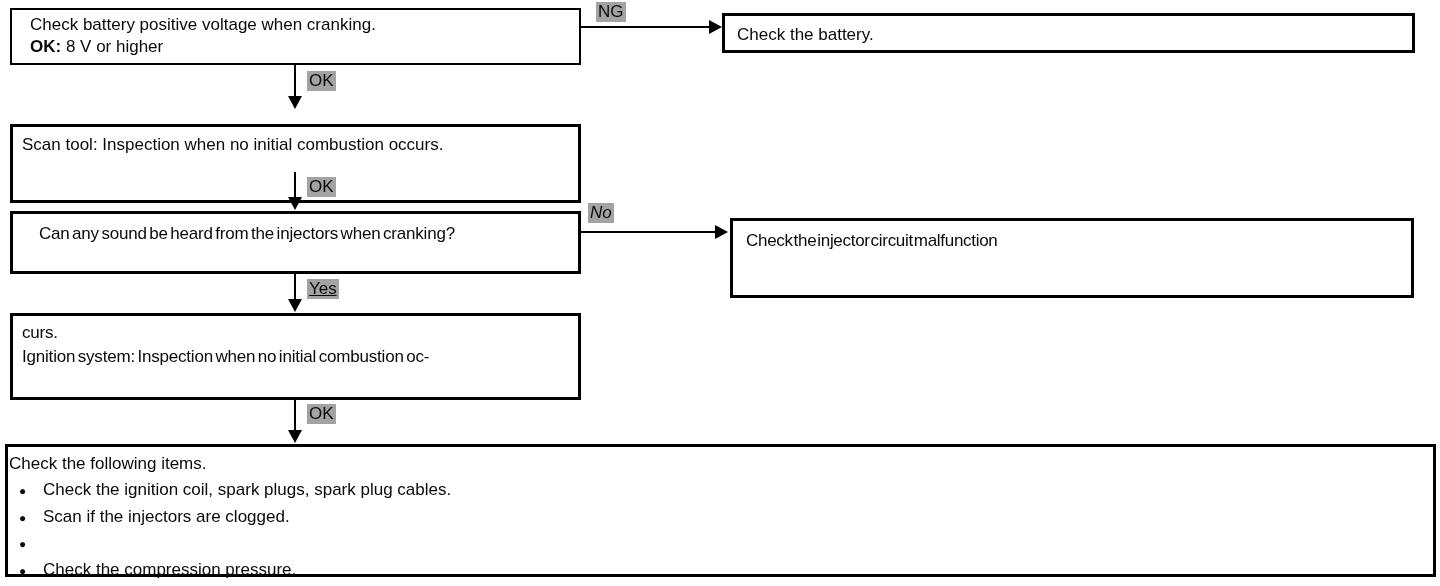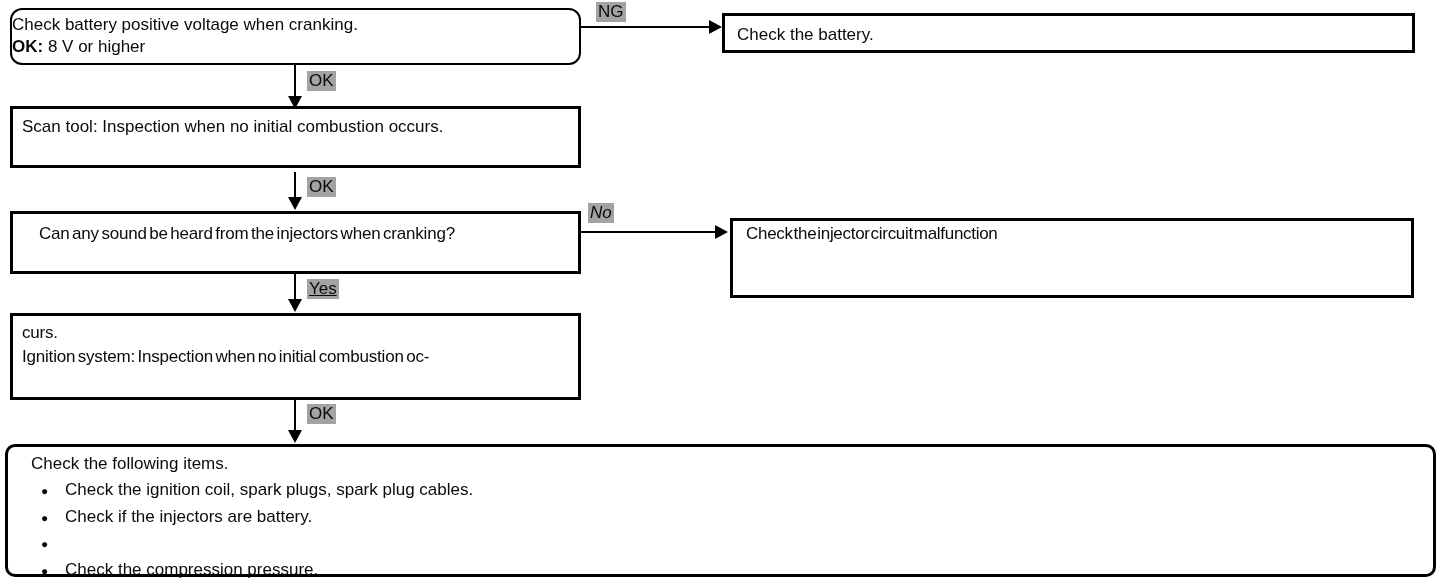--- a/index.html
+++ b/index.html
@@ -18,27 +18,27 @@
   }
   .node {
     position: absolute;
     box-sizing: border-box;
     border: 3px solid #000000;
     background: #ffffff;
     font-size: 17px;
     line-height: 22px;
   }
   .node.thin { border-width: 2px; }
-  .pad-a { padding: 4px 0; border-radius: 12px; }
+  .pad-a { padding: 4px 18px; }
   .pad-b { padding: 8px 12px; }
   .pad-c { padding: 7px 9px; }
   .pad-d { padding: 9px 26px; }
-  .pad-e { padding: 2px 13px; }
+  .pad-e { padding: 9px 13px; }
   .pad-f { padding: 5px 9px; line-height: 24px; }
-  .pad-g { padding: 4px 23px; line-height: 26px; border-radius: 10px; }
+  .pad-g { padding: 4px 1px; line-height: 26px; }
   .tight {
     word-spacing: -2px;
     letter-spacing: -0.2px;
   }
   .tighter {
     word-spacing: -3.5px;
     letter-spacing: -0.3px;
   }
   .bold { font-weight: bold; }
   .stem-v {
@@ -99,21 +99,21 @@
   <div class="head-right" style="left:709px; top:20px;"></div>
 
   <div class="node pad-b" style="left:722px; top:13px; width:693px; height:40px;">
     <div>Check the battery.</div>
   </div>
 
   <div class="stem-v" style="left:294px; top:65px; height:32px;"></div>
   <div class="head-down" style="left:288px; top:96px;"></div>
   <div class="edge-label" style="left:307px; top:71px;">OK</div>
 
-  <div class="node pad-c" style="left:10px; top:106px; width:571px; height:62px;">
+  <div class="node pad-c" style="left:10px; top:124px; width:571px; height:79px;">
     <div>Scan tool: Inspection when no initial combustion occurs.</div>
   </div>
 
   <div class="stem-v" style="left:294px; top:172px; height:26px;"></div>
   <div class="head-down" style="left:288px; top:197px;"></div>
   <div class="edge-label" style="left:307px; top:177px;">OK</div>
 
   <div class="node pad-d tight" style="left:10px; top:211px; width:571px; height:63px;">
     <div>Can any sound be heard from the injectors when cranking?</div>
   </div>
@@ -140,21 +140,21 @@
   <div class="edge-label" style="left:307px; top:404px;">OK</div>
 
   <div class="node pad-g" style="left:5px; top:444px; width:1431px; height:133px;">
     <div>Check the following items.</div>
     <div class="bullet-row">
       <span class="bullet-glyph">●</span>
       <span>Check the ignition coil, spark plugs, spark plug cables.</span>
     </div>
     <div class="bullet-row">
       <span class="bullet-glyph">●</span>
-      <span>Check if the injectors are battery.</span>
+      <span>Scan if the injectors are clogged.</span>
     </div>
     <div class="bullet-row">
       <span class="bullet-glyph">●</span>
     </div>
     <div class="bullet-row">
       <span class="bullet-glyph">●</span>
       <span>Check the compression pressure.</span>
     </div>
   </div>
 

